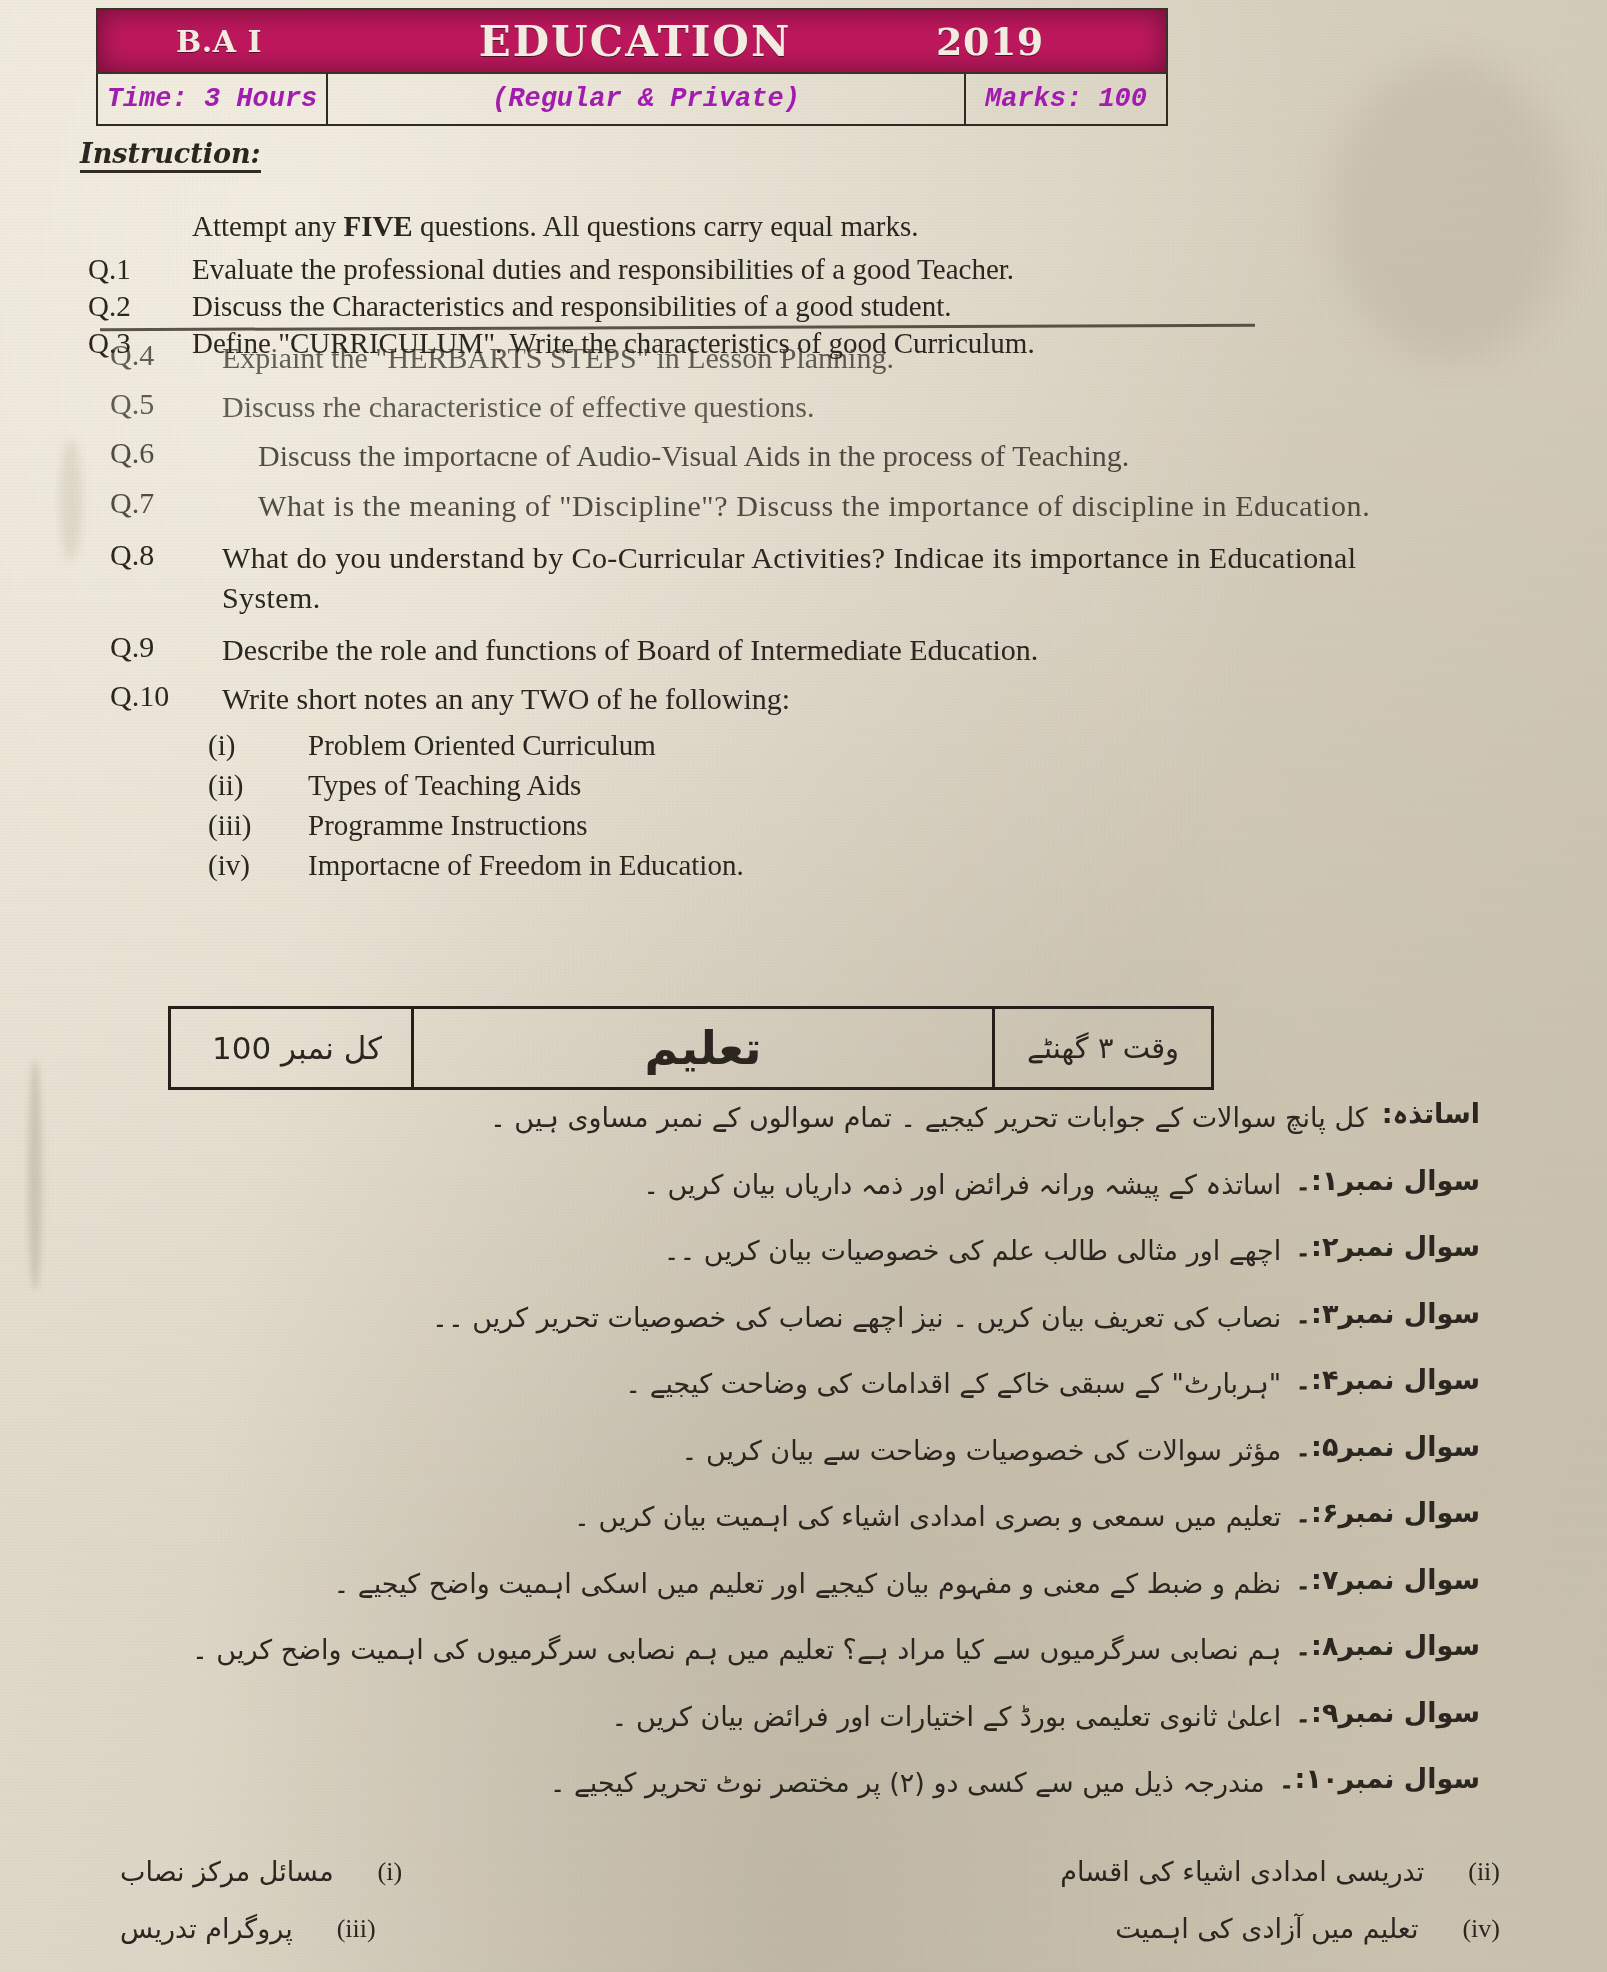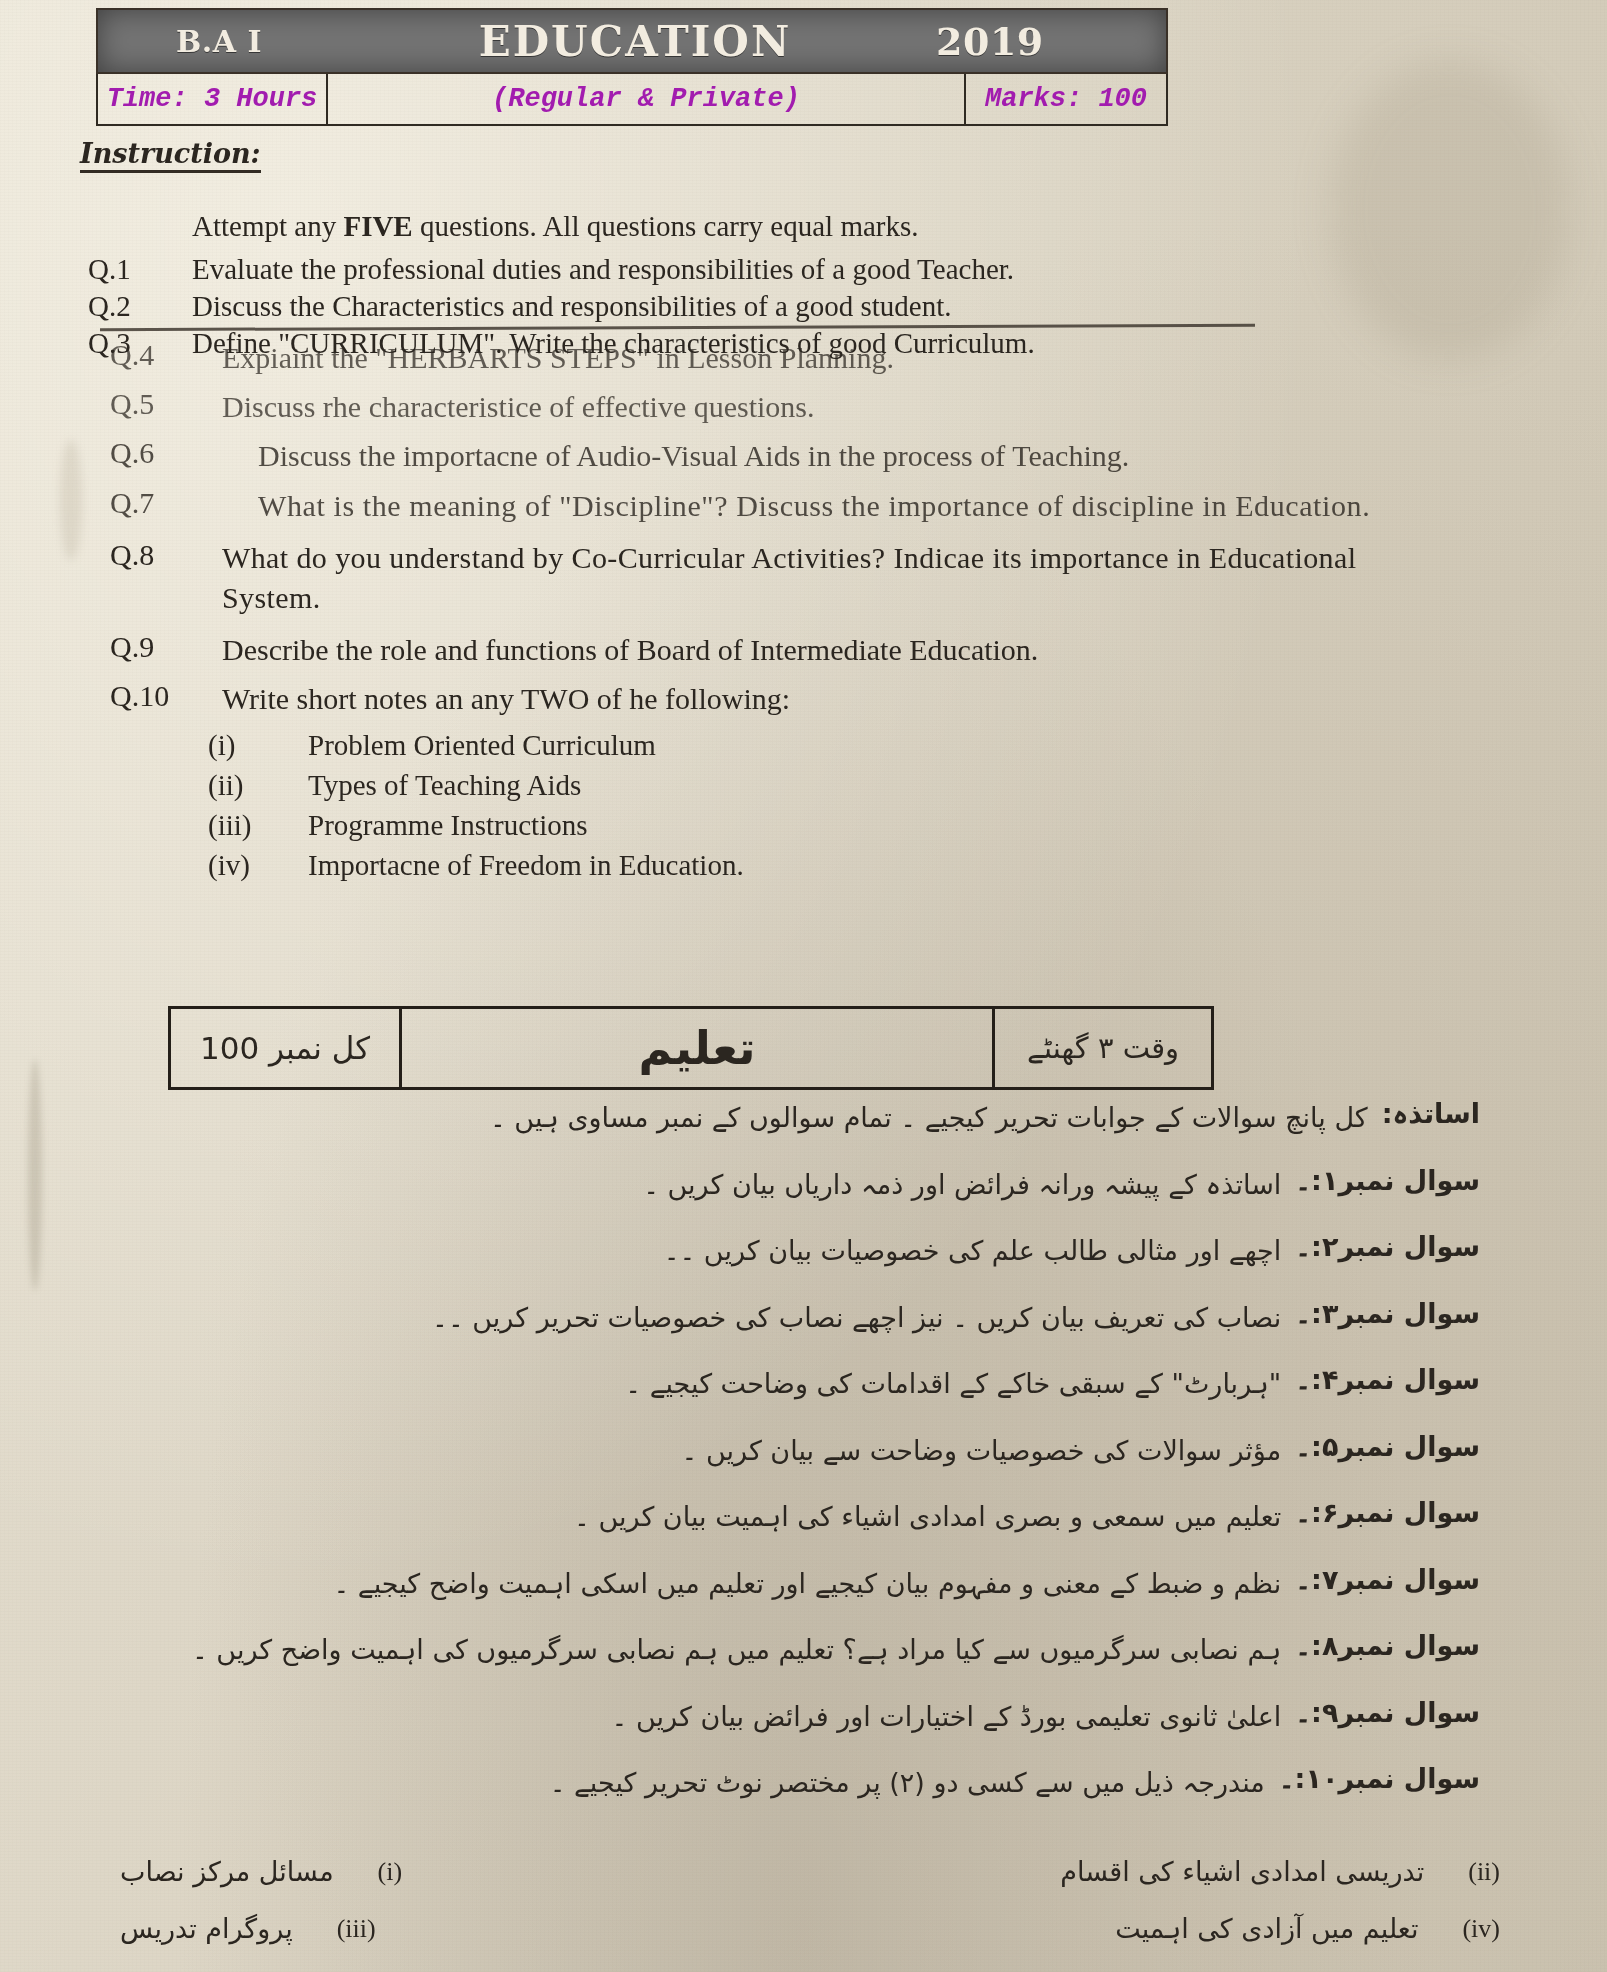--- a/index.html
+++ b/index.html
@@ -29,21 +29,21 @@
   }
   .smudge{position:absolute;pointer-events:none;border-radius:50%;}
   .wrap{position:relative;z-index:5;}
 
   
   .hdr-table{
     position:absolute;left:96px;top:8px;width:1072px;
   }
   .hdr-bar{
     display:flex;align-items:center;
-    background:#737373;
+    background:#be185d;
     height:62px;
     border:2px solid #3a3128;
     box-shadow:inset 0 0 28px rgba(0,0,0,.45);
   }
   .hdr-cell{
     color:#f2ece0;
     font-family:"DejaVu Serif", serif;
     font-weight:700;
     letter-spacing:.5px;
     text-shadow:0 1px 0 rgba(0,0,0,.5);
@@ -107,20 +107,21 @@
   .urdu-box{
     position:absolute;left:168px;top:1006px;width:1040px;height:78px;
     border:3px solid #241f19;display:flex;
     background:transparent;
   }
   .ub-marks{
     width:228px;border-right:3px solid #241f19;
     display:flex;align-items:center;justify-content:center;
     font-size:31px;direction:rtl;
     font-family:"DejaVu Sans", sans-serif;
+    padding-left:12px;
   }
   .ub-title{
     flex:1;display:flex;align-items:center;justify-content:center;
     font-size:46px;font-weight:700;
     font-family:"DejaVu Sans", sans-serif;
     letter-spacing:1px;
   }
   .ub-time{
     width:216px;border-left:3px solid #241f19;
     display:flex;align-items:center;justify-content:center;

